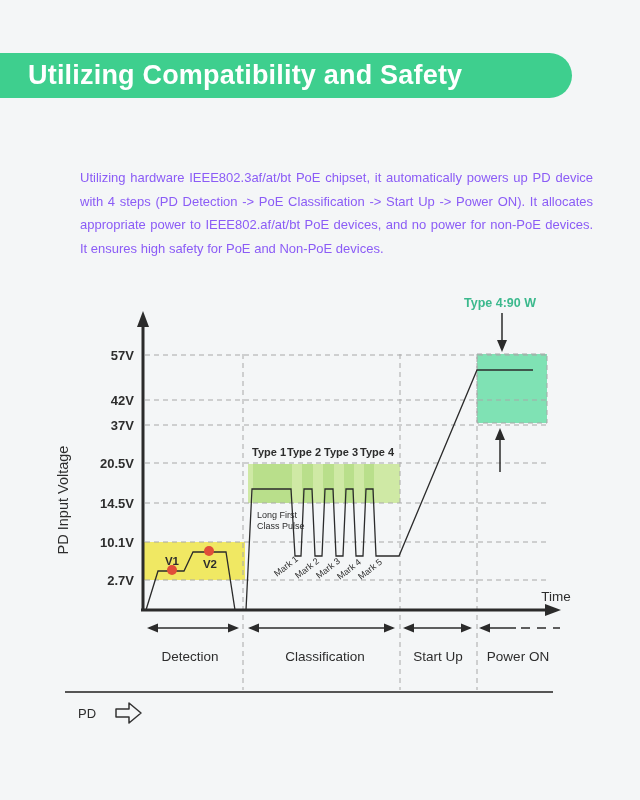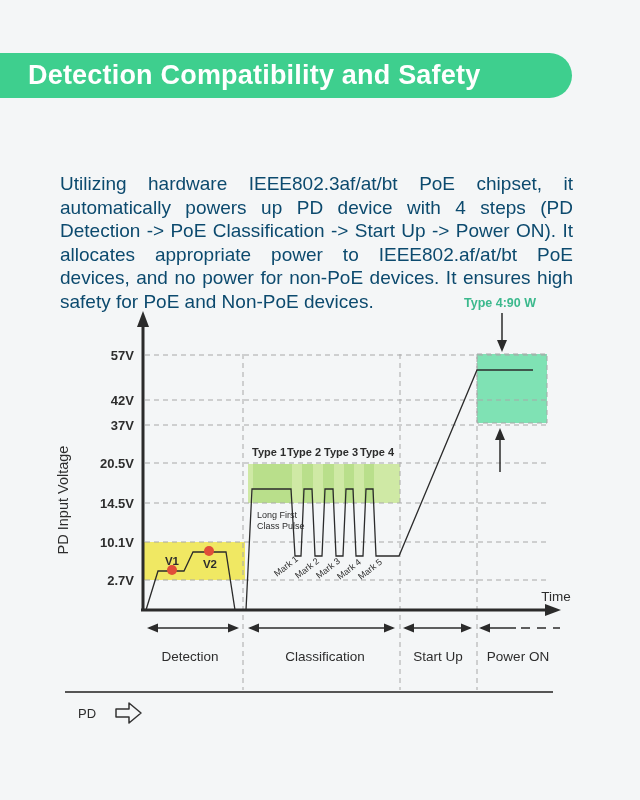--- a/index.html
+++ b/index.html
@@ -11,30 +11,30 @@
   .banner{
     position:absolute;left:0;top:53px;width:572px;height:45px;
     background:#3ecf8e;border-radius:0 23px 23px 0;
     display:flex;align-items:center;
   }
   .banner h1{
     margin:0 0 0 28px;color:#ffffff;font-size:27px;font-weight:bold;
     letter-spacing:.2px;white-space:nowrap;
   }
   .intro{
-    position:absolute;left:60px;top:153px;width:513px;
-    color:#0c4a6e;font-size:19px;line-height:23.5px;text-align:justify;
+    position:absolute;left:80px;top:153px;width:513px;
+    color:#8b5cf6;font-size:13px;line-height:23.5px;text-align:justify;
   }
   #chart{position:absolute;left:0;top:280px;}
 </style>
 </head>
 <body>
 
 <div class="banner">
-  <h1>Detection Compatibility and Safety</h1>
+  <h1>Utilizing Compatibility and Safety</h1>
 </div>
 
 <p class="intro">Utilizing hardware IEEE802.3af/at/bt PoE chipset, it automatically powers up PD device with 4 steps (PD Detection -&gt; PoE Classification -&gt; Start Up -&gt; Power ON). It allocates appropriate power to IEEE802.af/at/bt PoE devices, and no power for non-PoE devices. It ensures high safety for PoE and Non-PoE devices.</p>
 
 <svg id="chart" width="640" height="460" viewBox="0 280 640 460" xmlns="http://www.w3.org/2000/svg">
     <rect x="143" y="542" width="102" height="38" fill="#f0e863"></rect>
     <rect x="248" y="464" width="152" height="39" fill="#cfe9a5"></rect>
     <rect x="253" y="464" width="39" height="39" fill="#b9df8b"></rect>
     <rect x="302" y="464" width="11" height="39" fill="#b9df8b"></rect>
     <rect x="323" y="464" width="11" height="39" fill="#b9df8b"></rect>

